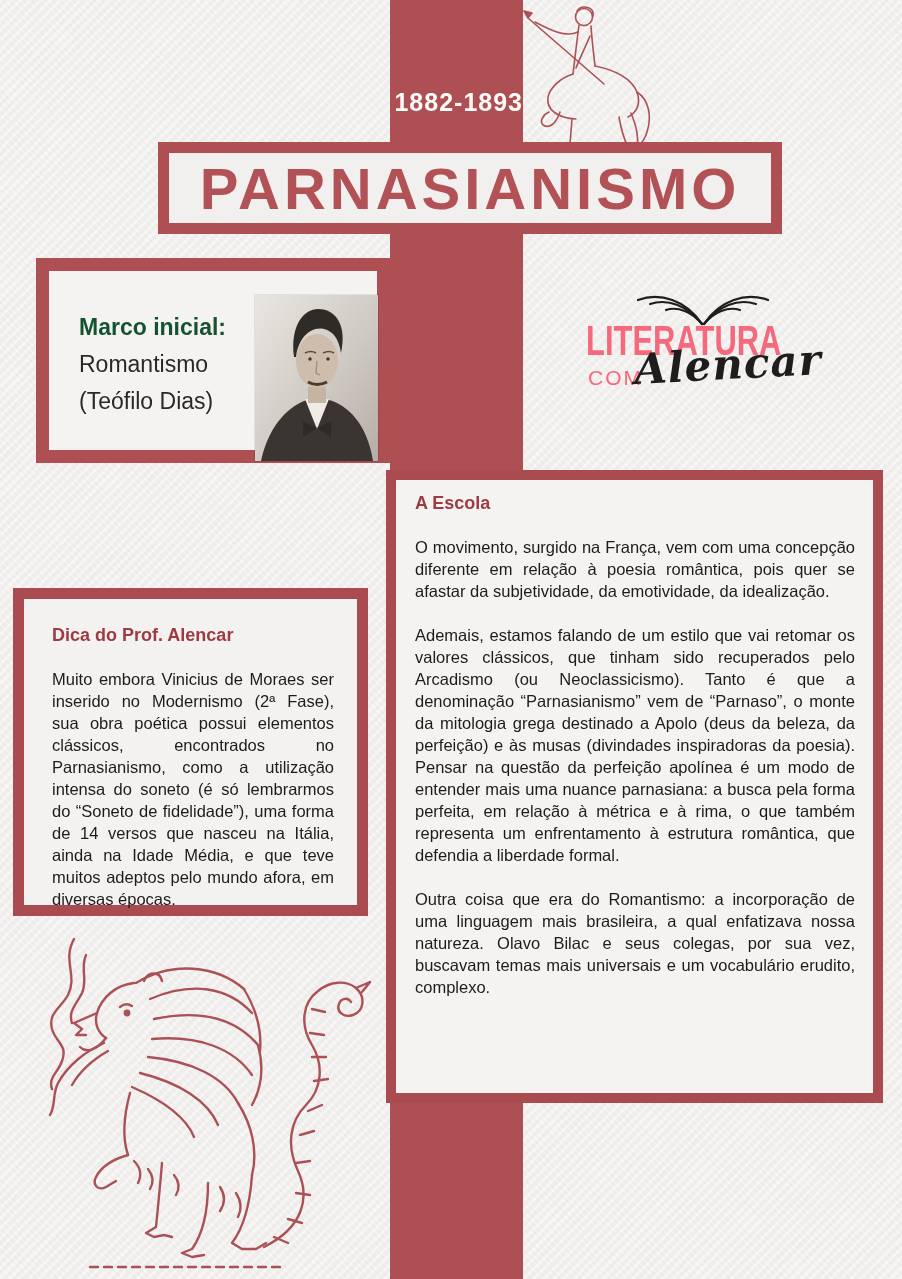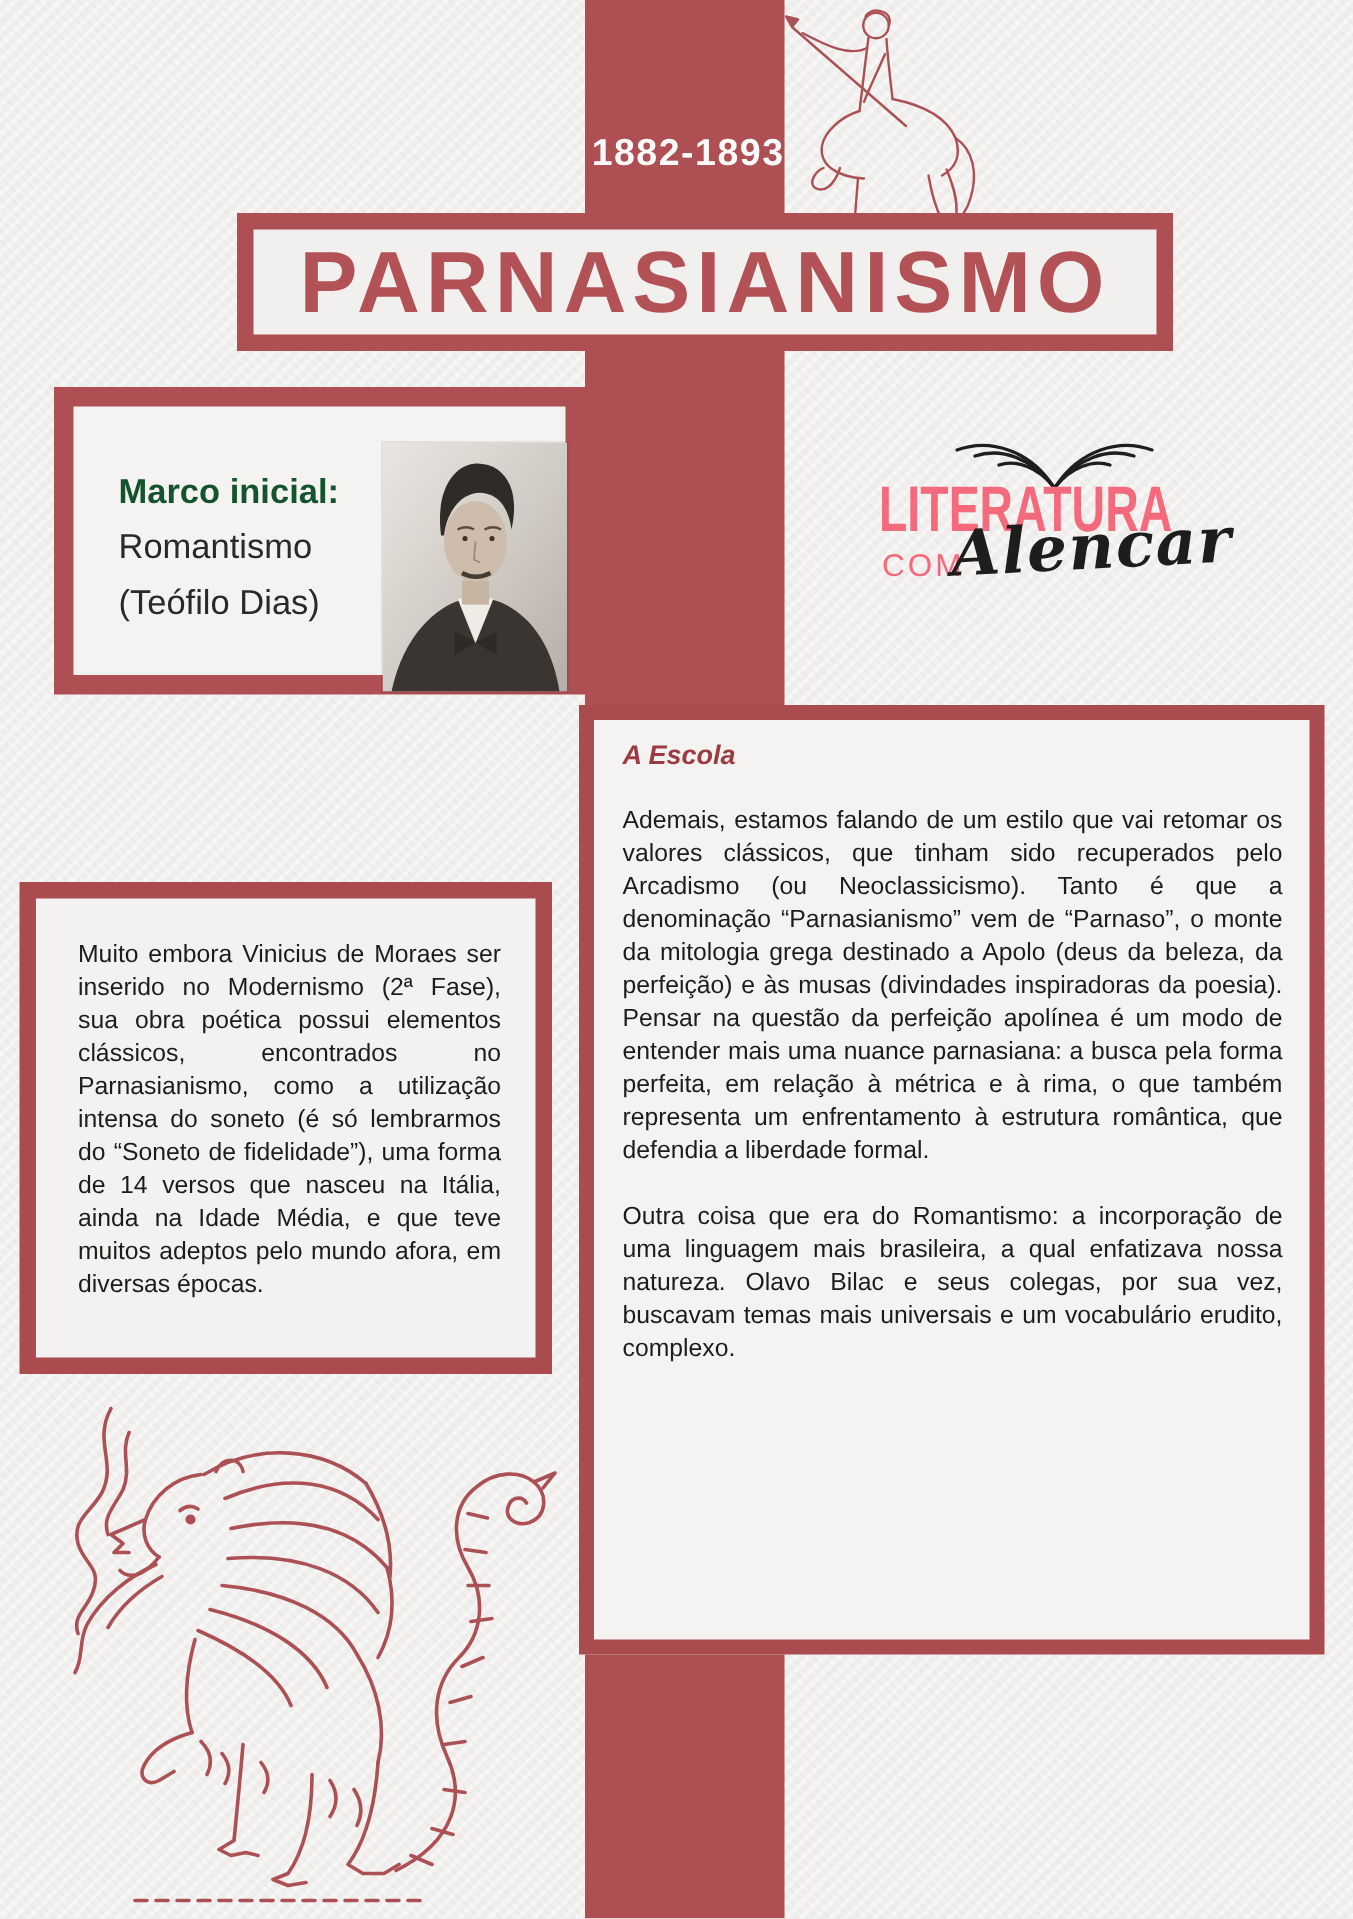--- a/index.html
+++ b/index.html
@@ -69,21 +69,21 @@
     font-size:42px;color:#1f1d1b;transform:rotate(-3deg);
     letter-spacing:1px;
   }
   .escola-box{
     position:absolute;left:386px;top:470px;width:497px;height:633px;
     box-sizing:border-box;border:10px solid #a94b4f;
     background-color:#f5f3f1;
     padding:13px 18px 0 19px;
   }
   .panel-heading{
-    margin:0 0 22px 0;font-size:18px;font-weight:bold;color:#9c3b41;font-style:italic;
+    margin:0 0 22px 0;font-size:18px;font-weight:bold;color:#9c3b41;
   }
   .escola-box p, .dica-box p{
     margin:0 0 22px 0;font-size:16.5px;line-height:22px;color:#1d1c1a;
     text-align:justify;font-weight:500;
   }
   .dica-box{
     position:absolute;left:13px;top:588px;width:355px;height:328px;
     box-sizing:border-box;border:11px solid #a94b4f;
     background-color:#f4f2f0;
     padding:26px 23px 0 28px;
@@ -169,25 +169,27 @@
         <path d="M74,40 C84,28 98,22 110,26"></path>
       </g>
     </svg>
     <div class="lit">LITERATURA</div>
     <div class="com">COM</div>
     <div class="alencar">Alencar</div>
   </div>
 
   <div class="escola-box">
     <h2 class="panel-heading">A Escola</h2>
+    <p>O movimento, surgido na França, vem com uma concepção diferente em relação à poesia romântica, pois quer se afastar da subjetividade, da emotividade, da idealização.</p>
     <p>Ademais, estamos falando de um estilo que vai retomar os valores clássicos, que tinham sido recuperados pelo Arcadismo (ou Neoclassicismo). Tanto é que a denominação “Parnasianismo” vem de “Parnaso”, o monte da mitologia grega destinado a Apolo (deus da beleza, da perfeição) e às musas (divindades inspiradoras da poesia). Pensar na questão da perfeição apolínea é um modo de entender mais uma nuance parnasiana: a busca pela forma perfeita, em relação à métrica e à rima, o que também representa um enfrentamento à estrutura romântica, que defendia a liberdade formal.</p>
     <p>Outra coisa que era do Romantismo: a incorporação de uma linguagem mais brasileira, a qual enfatizava nossa natureza. Olavo Bilac e seus colegas, por sua vez, buscavam temas mais universais e um vocabulário erudito, complexo.</p>
   </div>
 
   <div class="dica-box">
+    <h2 class="panel-heading">Dica do Prof. Alencar</h2>
     <p>Muito embora Vinicius de Moraes ser inserido no Modernismo (2ª Fase), sua obra poética possui elementos clássicos, encontrados no Parnasianismo, como a utilização intensa do soneto (é só lembrarmos do “Soneto de fidelidade”), uma forma de 14 versos que nasceu na Itália, ainda na Idade Média, e que teve muitos adeptos pelo mundo afora, em diversas épocas.</p>
   </div>
 
   <svg class="lion" viewBox="0 0 376 354">
     <g class="red-line" stroke-width="2.4">
 
       <path d="M62,14 C50,36 66,50 56,70 C48,84 36,88 40,104 C44,118 56,120 50,136 C46,148 36,152 40,164"></path>
       <path d="M74,30 C68,44 76,54 70,68 C64,80 56,86 60,98"></path>
 
       <path d="M92,118 C74,126 56,140 46,158 C40,170 44,180 38,190"></path>

